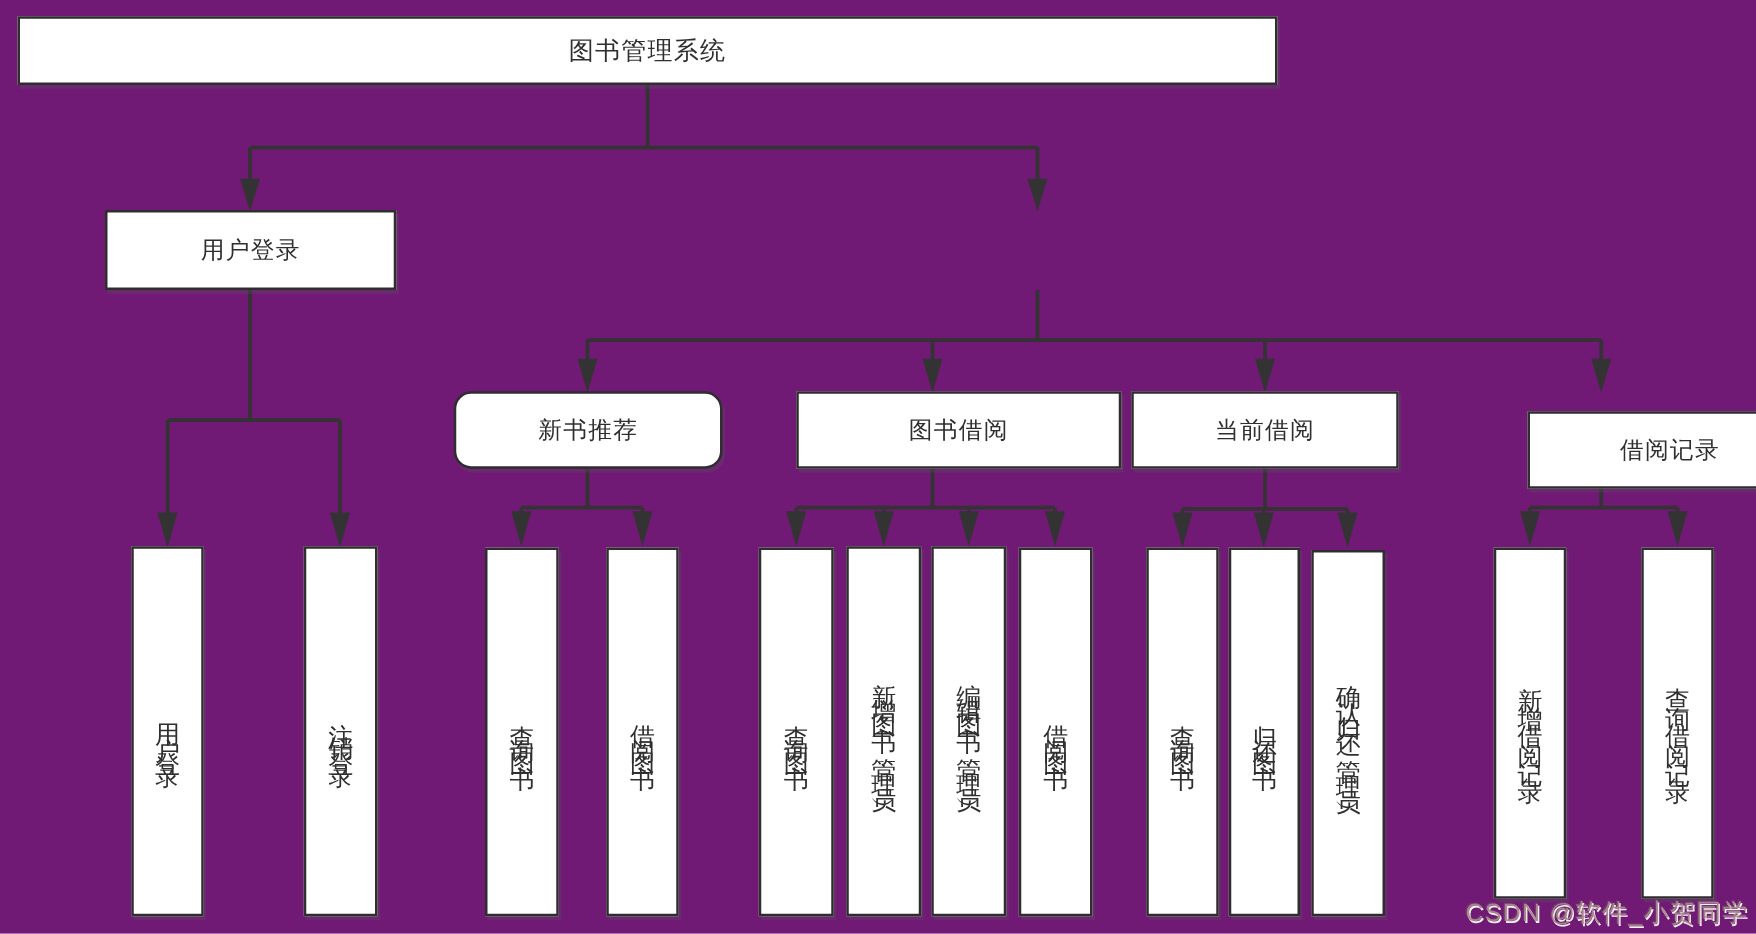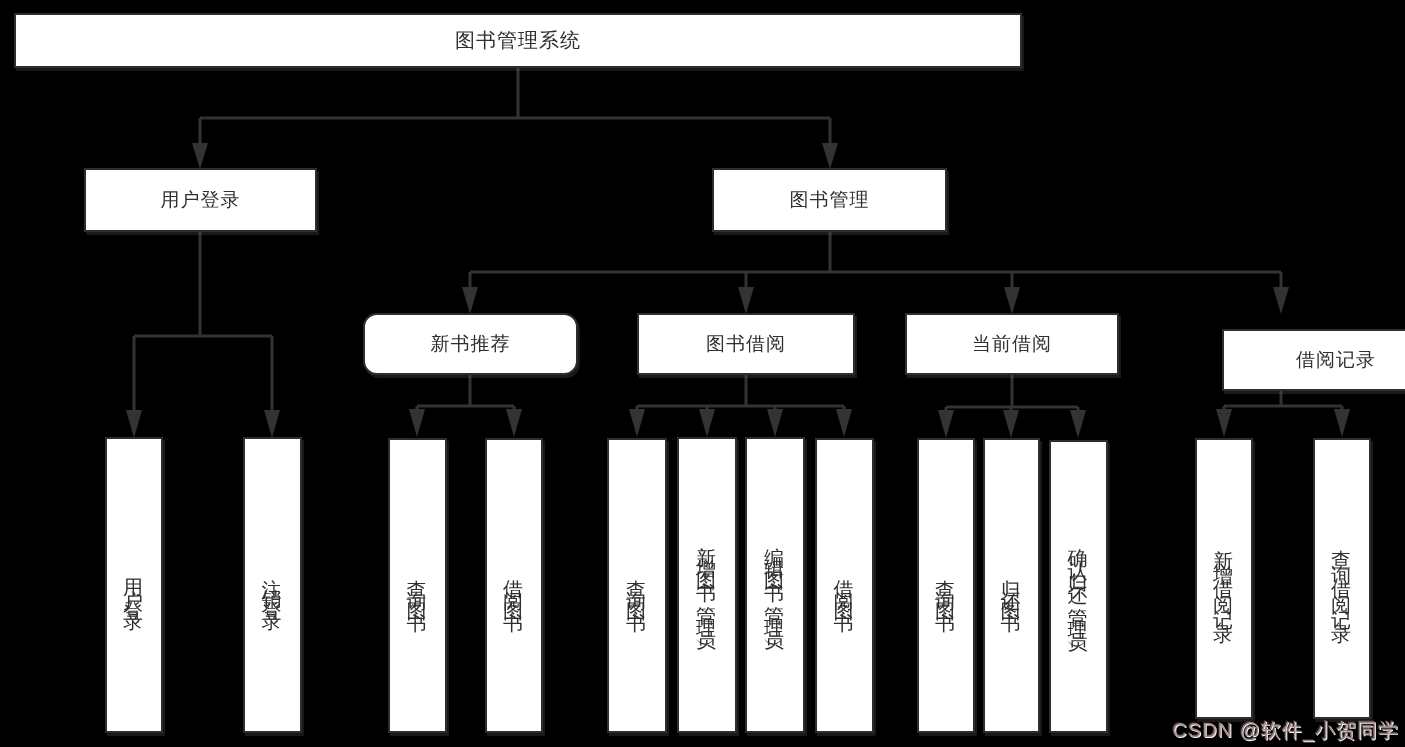--- a/index.html
+++ b/index.html
@@ -5,21 +5,21 @@
   html, body {
     margin: 0;
     padding: 0;
     background: #ffffff;
     font-family: "Liberation Sans", "DejaVu Sans", sans-serif;
   }
   .canvas {
     position: relative;
     width: 1405px;
     height: 747px;
-    background: #000000;
+    background: #701a75;
     overflow: hidden;
   }
   .connectors {
     position: absolute;
     left: 0; top: 0;
     width: 1405px; height: 747px;
     z-index: 1;
   }
   .box {
     position: absolute;
@@ -107,28 +107,25 @@
     </g>
   </svg>
 
   <div class="box root" style="left:14px; top:13px; width:1008px; height:55px;">
     <span class="hlabel">图书管理系统</span>
   </div>
 
   <div class="box" style="left:84px; top:168px; width:233px; height:64px;">
     <span class="hlabel">用户登录</span>
   </div>
-  <div class="box" style="left:712px; top:168px; width:235px; height:64px;">
-    <span class="hlabel">图书管理</span>
-  </div>
 
   <div class="box" style="left:363px; top:313px; width:215px; height:62px;border-radius:14px;">
     <span class="hlabel">新书推荐</span>
   </div>
-  <div class="box" style="left:637px; top:313px; width:218px; height:62px;">
+  <div class="box" style="left:637px; top:313px; width:260px; height:62px;">
     <span class="hlabel">图书借阅</span>
   </div>
   <div class="box" style="left:905px; top:313px; width:214px; height:62px;">
     <span class="hlabel">当前借阅</span>
   </div>
   <div class="box" style="left:1222px; top:313px; width:228px; height:62px;margin-top:16px;">
     <span class="hlabel">借阅记录</span>
   </div>
 
   <div class="box ls4" style="left:105px; top:437px; width:58px; height:296px;">

